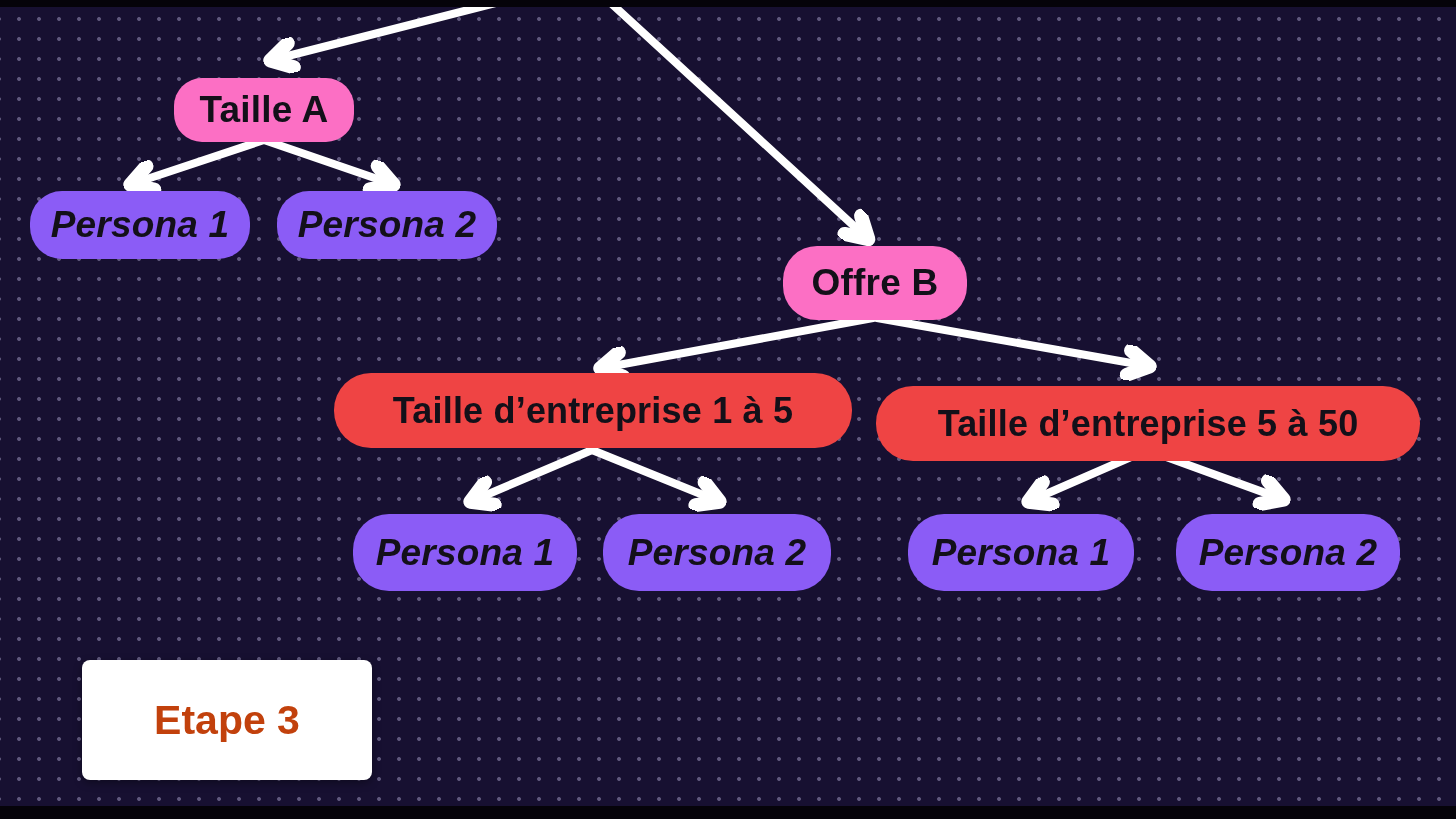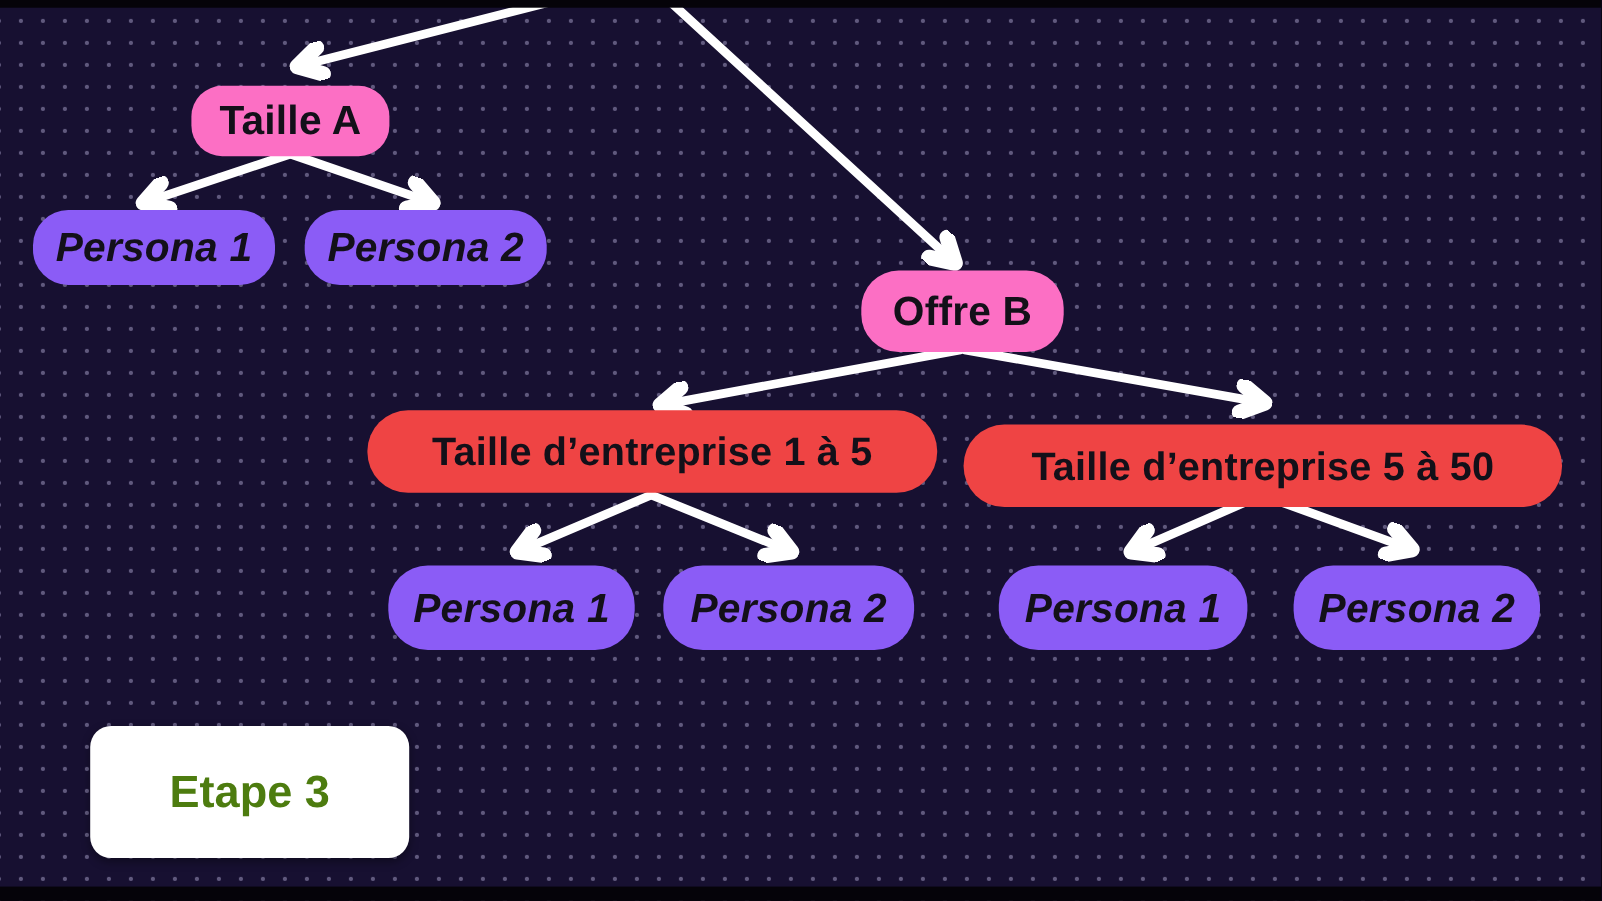--- a/index.html
+++ b/index.html
@@ -30,22 +30,22 @@
   .n-persona-a2{left:277px;top:191px;width:220px;height:68px;border-radius:32px;font-size:37px;}
   .n-offre-b {left:783px;top:246px;width:184px;height:74px;border-radius:34px;font-size:37px;}
   .n-taille-1{left:334px;top:373px;width:518px;height:75px;border-radius:37px;font-size:36px;}
   .n-taille-2{left:876px;top:386px;width:544px;height:75px;border-radius:37px;font-size:36px;}
   .n-persona-b1{left:353px; top:514px;width:224px;height:77px;border-radius:36px;font-size:37px;}
   .n-persona-b2{left:603px; top:514px;width:228px;height:77px;border-radius:36px;font-size:37px;}
   .n-persona-b3{left:908px; top:514px;width:226px;height:77px;border-radius:36px;font-size:37px;}
   .n-persona-b4{left:1176px;top:514px;width:224px;height:77px;border-radius:36px;font-size:37px;}
   .step-box{
     position:absolute;left:82px;top:660px;width:290px;height:120px;z-index:2;
-    background:#ffffff;border-radius:19px;display:flex;align-items:center;justify-content:center;
-    font-size:41px;font-weight:bold;color:#4d7c0f;box-shadow:0 3px 8px rgba(0,0,0,0.35);
+    background:#ffffff;border-radius:8px;display:flex;align-items:center;justify-content:center;
+    font-size:41px;font-weight:bold;color:#c2410c;box-shadow:0 3px 8px rgba(0,0,0,0.35);
   }
   .title-box{
     position:absolute;left:388px;top:658px;width:837px;height:125px;z-index:2;
     border:2px dashed #d9d7ea;border-radius:10px;box-sizing:border-box;
     display:flex;align-items:center;justify-content:center;
     color:#ffffff;font-size:38px;font-weight:bold;
   }
 </style>
 </head>
 <body>

